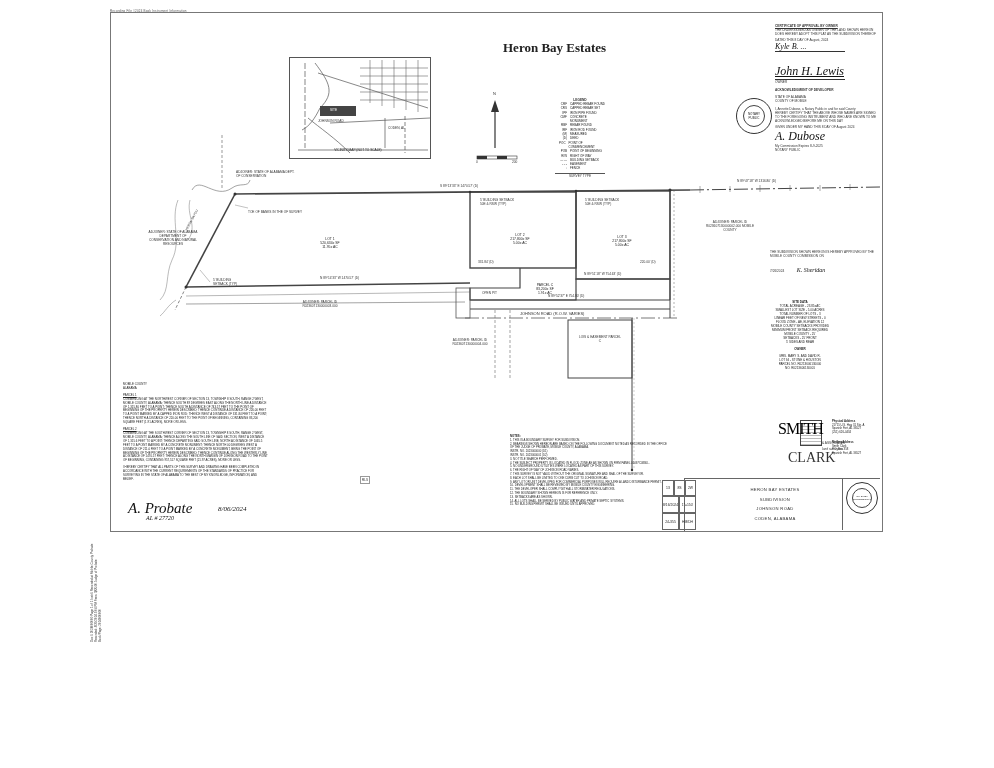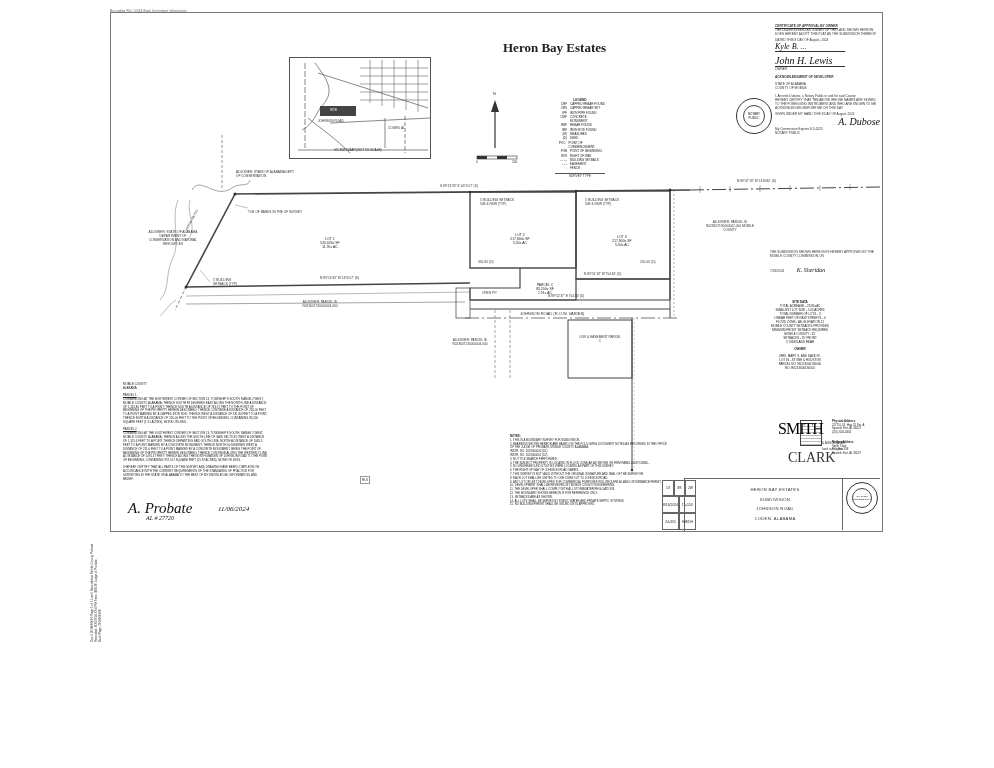--- a/index.html
+++ b/index.html
@@ -205,29 +205,29 @@
       <span>FENCE</span>
     </div>
   <div class="tiny" style="text-align:center;margin-top:2px;border-top:0.5px solid #555;">SURVEY TYPE</div>
 </div>
 
 <div class="cert">
   <div class="tiny" style="font-weight:bold;text-decoration:underline;">CERTIFICATE OF APPROVAL BY OWNER</div>
   <div class="tiny">THE UNDERSIGNED AS OWNER OF THE LAND SHOWN HEREON DOES HEREBY ADOPT THIS PLAT AS THE SUBDIVISION THEREOF</div>
   <div class="tiny" style="margin-top:2px;">DATED THIS 8 DAY OF August, 2024</div>
   <div class="sig" style="font-size:8px;border-bottom:0.5px solid #333;width:70px;">Kyle B. ...</div>
-  <div class="sig" style="font-size:10px;border-bottom:0.5px solid #333;width:70px;margin-top:3px;">John H. Lewis</div>
+  <div class="sig" style="font-size:12px;border-bottom:0.5px solid #333;width:70px;margin-top:12px;text-decoration:underline;">John H. Lewis</div>
   <div class="tiny">OWNER</div>
   <div class="tiny" style="margin-top:4px;font-weight:bold;">ACKNOWLEDGMENT OF DEVELOPER</div>
   <div class="tiny" style="margin-top:3px;">STATE OF ALABAMA</div>
   <div class="tiny">COUNTY OF MOBILE</div>
   <div class="tiny" style="margin-top:4px;">I, Annette Dubose, a Notary Public in and for said County</div>
   <div class="tiny">HEREBY CERTIFY THAT THE ABOVE WHOSE NAMES ARE SIGNED TO THE FOREGOING INSTRUMENT AND WHO ARE KNOWN TO ME ACKNOWLEDGED BEFORE ME ON THIS DAY</div>
   <div class="tiny" style="margin-top:2px;">GIVEN UNDER MY HAND THIS 8 DAY OF August 2024</div>
-  <div class="sig" style="font-size:10px;text-align:right;">A. Dubose</div>
+  <div class="sig" style="font-size:12px;">A. Dubose</div>
   <div class="tiny">My Commission Expires 8-9-2025</div>
   <div class="tiny">NOTARY PUBLIC</div>
 </div>
 <div class="seal" style="left:736px;top:98px;width:34px;height:34px;">
   <div class="inner" style="width:20px;height:20px;flex-direction:column;">
     <span>NOTARY</span>
     <span>PUBLIC</span>
   </div>
 </div>
 
@@ -320,21 +320,21 @@
   <div>MOBILE COUNTY</div>
   <div>ALABAMA</div>
   <div style="margin-top:3px;text-decoration:underline;">PARCEL 1</div>
   <div>COMMENCING AT THE NORTHWEST CORNER OF SECTION 13, TOWNSHIP 8 SOUTH, RANGE 2 WEST, MOBILE COUNTY, ALABAMA; THENCE SOUTH 89 DEGREES EAST ALONG THE NORTH LINE A DISTANCE OF 1,315.80 FEET TO A POINT; THENCE SOUTH A DISTANCE OF 743.57 FEET TO THE POINT OF BEGINNING OF THE PROPERTY HEREIN DESCRIBED; THENCE CONTINUE A DISTANCE OF 226.00 FEET TO A POINT MARKED BY A CAPPED IRON ROD; THENCE WEST A DISTANCE OF 331.84 FEET TO A POINT; THENCE NORTH A DISTANCE OF 220.00 FEET TO THE POINT OF BEGINNING, CONTAINING 83,200 SQUARE FEET (1.91 ACRES), MORE OR LESS.</div>
   <div style="margin-top:3px;text-decoration:underline;">PARCEL 2</div>
   <div>COMMENCING AT THE SOUTHWEST CORNER OF SECTION 13, TOWNSHIP 8 SOUTH, RANGE 2 WEST, MOBILE COUNTY, ALABAMA; THENCE ALONG THE SOUTH LINE OF SAID SECTION, WEST A DISTANCE OF 1,315.6 FEET TO A POINT; THENCE DEPARTING SAID SOUTH LINE, NORTH A DISTANCE OF 1065.5 FEET TO A POINT MARKED BY A CONCRETE MONUMENT; THENCE NORTH 00 DEGREES WEST A DISTANCE OF 211.0 FEET TO A POINT MARKED BY A CONCRETE MONUMENT, BEING THE POINT OF BEGINNING OF THE PROPERTY HEREIN DESCRIBED; THENCE CONTINUE ALONG THE WESTERLY LINE A DISTANCE OF 1470.57 FEET; THENCE ALONG THE NORTH MARGIN OF JOHNSON ROAD TO THE POINT OF BEGINNING, CONTAINING 957,517 SQUARE FEET (21.97 ACRES), MORE OR LESS.</div>
   <div style="margin-top:3px;">I HEREBY CERTIFY THAT ALL PARTS OF THIS SURVEY AND DRAWING HAVE BEEN COMPLETED IN ACCORDANCE WITH THE CURRENT REQUIREMENTS OF THE STANDARDS OF PRACTICE FOR SURVEYING IN THE STATE OF ALABAMA TO THE BEST OF MY KNOWLEDGE, INFORMATION, AND BELIEF.</div>
 </div>
 <div class="abs sig" style="left:128px;top:500px;font-size:15px;">A. Probate</div>
 <div class="abs sig" style="left:146px;top:515px;font-size:6px;">AL # 27720</div>
-<div class="abs sig" style="left:218px;top:505px;font-size:7px;">11/06/2024</div>
+<div class="abs sig" style="left:218px;top:505px;font-size:7px;">8/06/2024</div>
 
 <div class="pagebox">RLS</div>
 
 <div class="notes">
   <div style="font-weight:bold;">NOTES:</div>
   <div>1. THIS IS A BOUNDARY SURVEY FOR SUBDIVISION.</div>
     <div>2. BEARINGS SHOWN HEREON ARE BASED ON THE FOLLOWING DOCUMENT NOTED AS RECORDED IN THE OFFICE OF THE JUDGE OF PROBATE, MOBILE COUNTY, ALABAMA.</div>
   <div>   INSTR. NO. 2023000000 (D1)</div>
     <div>   INSTR. NO. 2023000001 (D2)</div>
   <div>3. NO TITLE SEARCH PERFORMED.</div>

